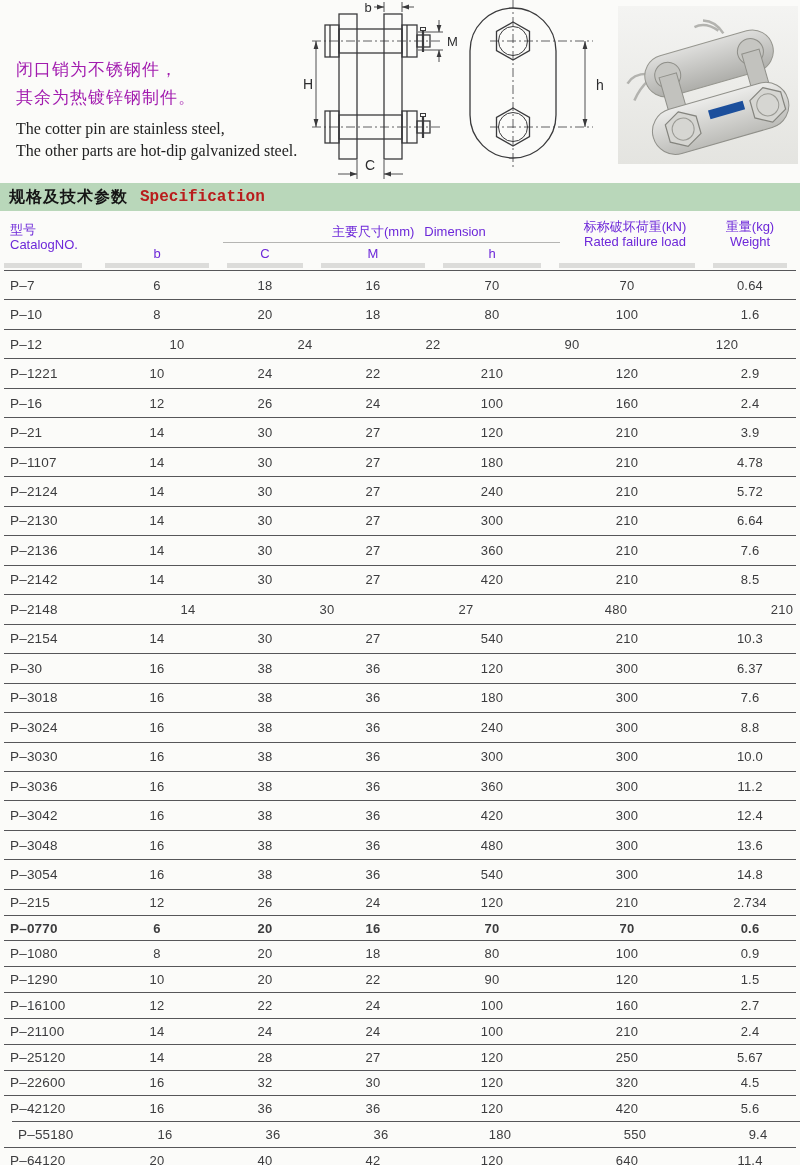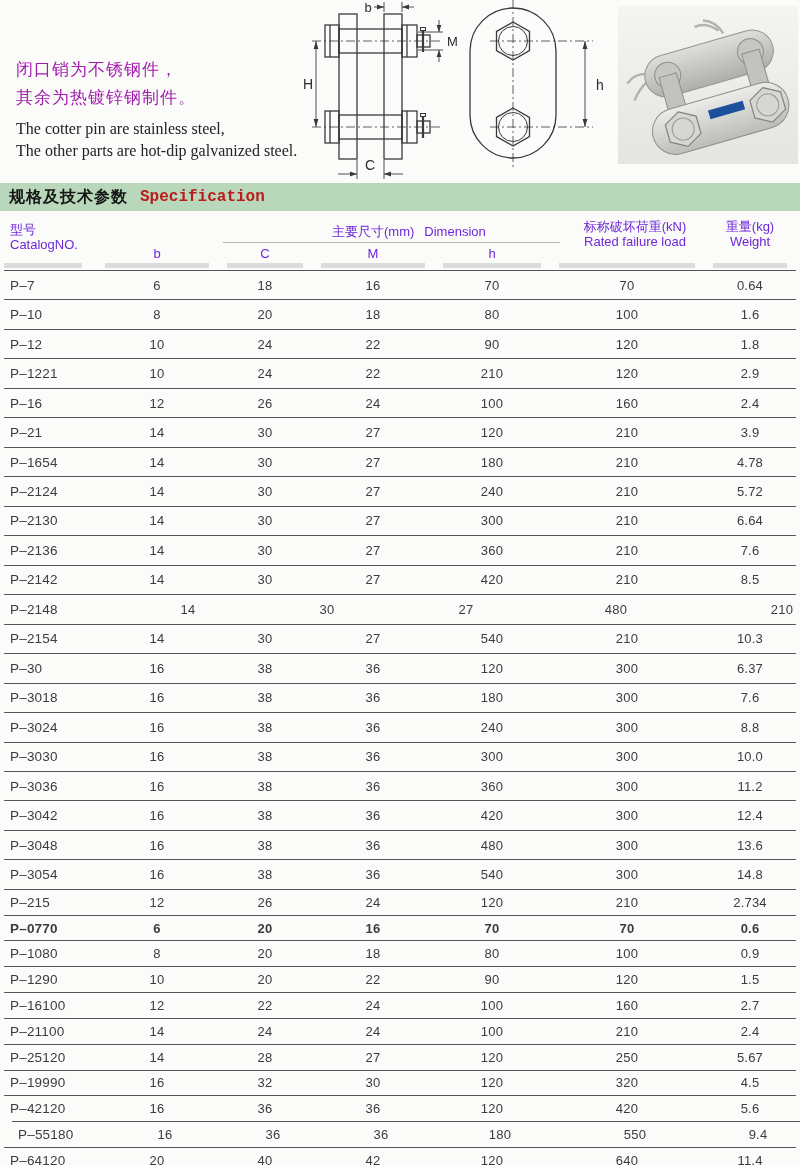--- a/index.html
+++ b/index.html
@@ -248,21 +248,21 @@
   </div>
       <div class="row grid7" style="height: 29.48px;">
     <div class="cell catalog">P–10</div>
     <div class="cell">8</div>
     <div class="cell">20</div>
     <div class="cell">18</div>
     <div class="cell">80</div>
     <div class="cell">100</div>
     <div class="cell">1.6</div>
   </div>
-      <div class="row grid7" style="height: 29.48px;">
+      <div class="row grid7" style="height: 29.48px; gap: 20px;">
     <div class="cell catalog">P–12</div>
     <div class="cell">10</div>
     <div class="cell">24</div>
     <div class="cell">22</div>
     <div class="cell">90</div>
     <div class="cell">120</div>
     <div class="cell">1.8</div>
   </div>
       <div class="row grid7" style="height: 29.48px;">
     <div class="cell catalog">P–1221</div>
@@ -285,21 +285,21 @@
       <div class="row grid7" style="height: 29.48px;">
     <div class="cell catalog">P–21</div>
     <div class="cell">14</div>
     <div class="cell">30</div>
     <div class="cell">27</div>
     <div class="cell">120</div>
     <div class="cell">210</div>
     <div class="cell">3.9</div>
   </div>
       <div class="row grid7" style="height: 29.48px;">
-    <div class="cell catalog">P–1654</div>
+    <div class="cell catalog">P–1107</div>
     <div class="cell">14</div>
     <div class="cell">30</div>
     <div class="cell">27</div>
     <div class="cell">180</div>
     <div class="cell">210</div>
     <div class="cell">4.78</div>
   </div>
       <div class="row grid7" style="height: 29.48px;">
     <div class="cell catalog">P–2124</div>
     <div class="cell">14</div>
@@ -483,21 +483,21 @@
       <div class="row grid7" style="height: 25.82px;">
     <div class="cell catalog">P–25120</div>
     <div class="cell">14</div>
     <div class="cell">28</div>
     <div class="cell">27</div>
     <div class="cell">120</div>
     <div class="cell">250</div>
     <div class="cell">5.67</div>
   </div>
       <div class="row grid7" style="height: 25.82px;">
-    <div class="cell catalog">P–19990</div>
+    <div class="cell catalog">P–22600</div>
     <div class="cell">16</div>
     <div class="cell">32</div>
     <div class="cell">30</div>
     <div class="cell">120</div>
     <div class="cell">320</div>
     <div class="cell">4.5</div>
   </div>
       <div class="row grid7" style="height: 25.82px;">
     <div class="cell catalog">P–42120</div>
     <div class="cell">16</div>

